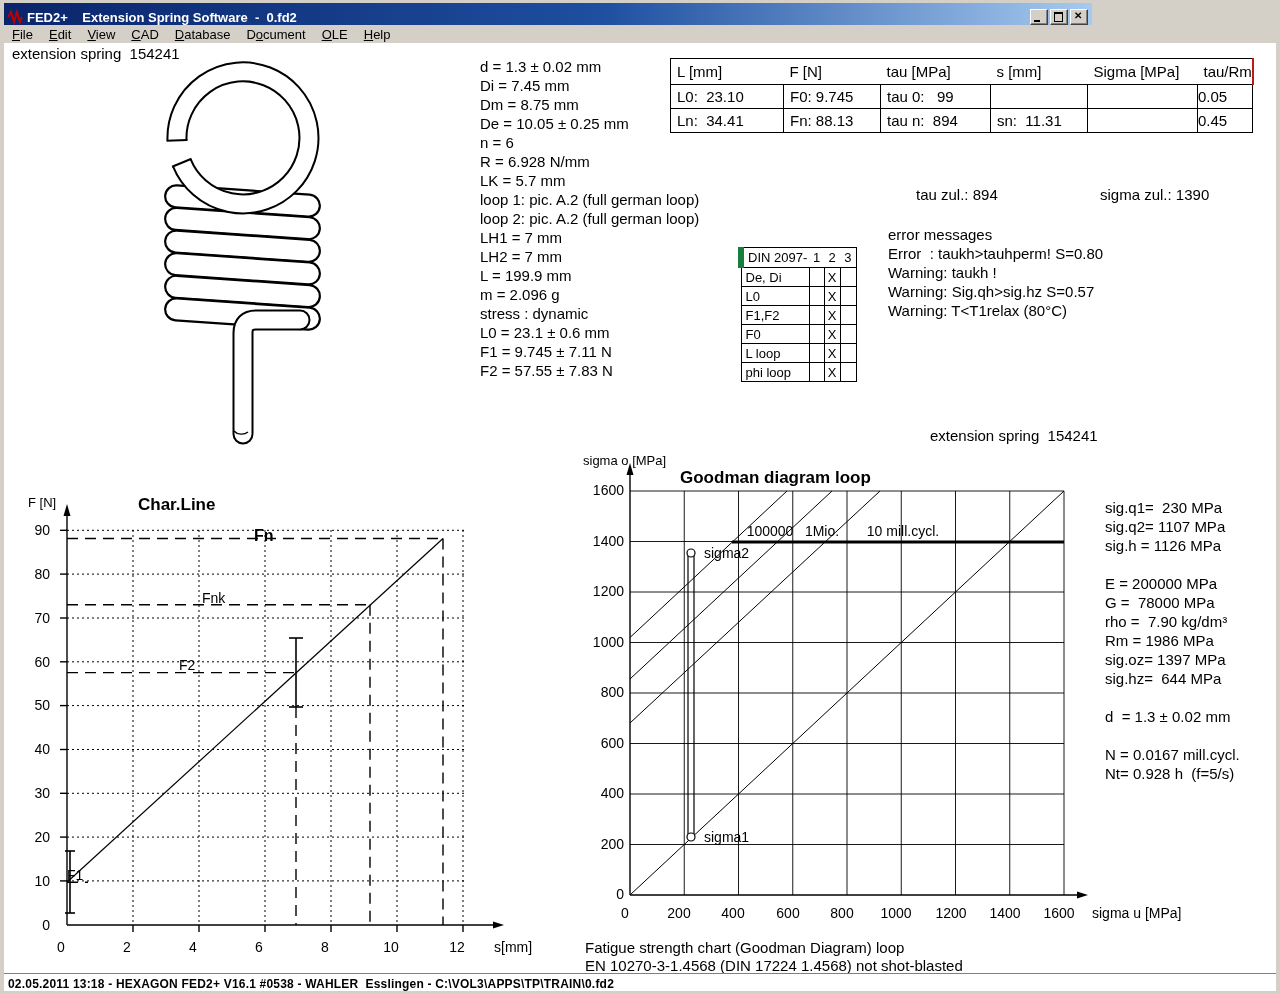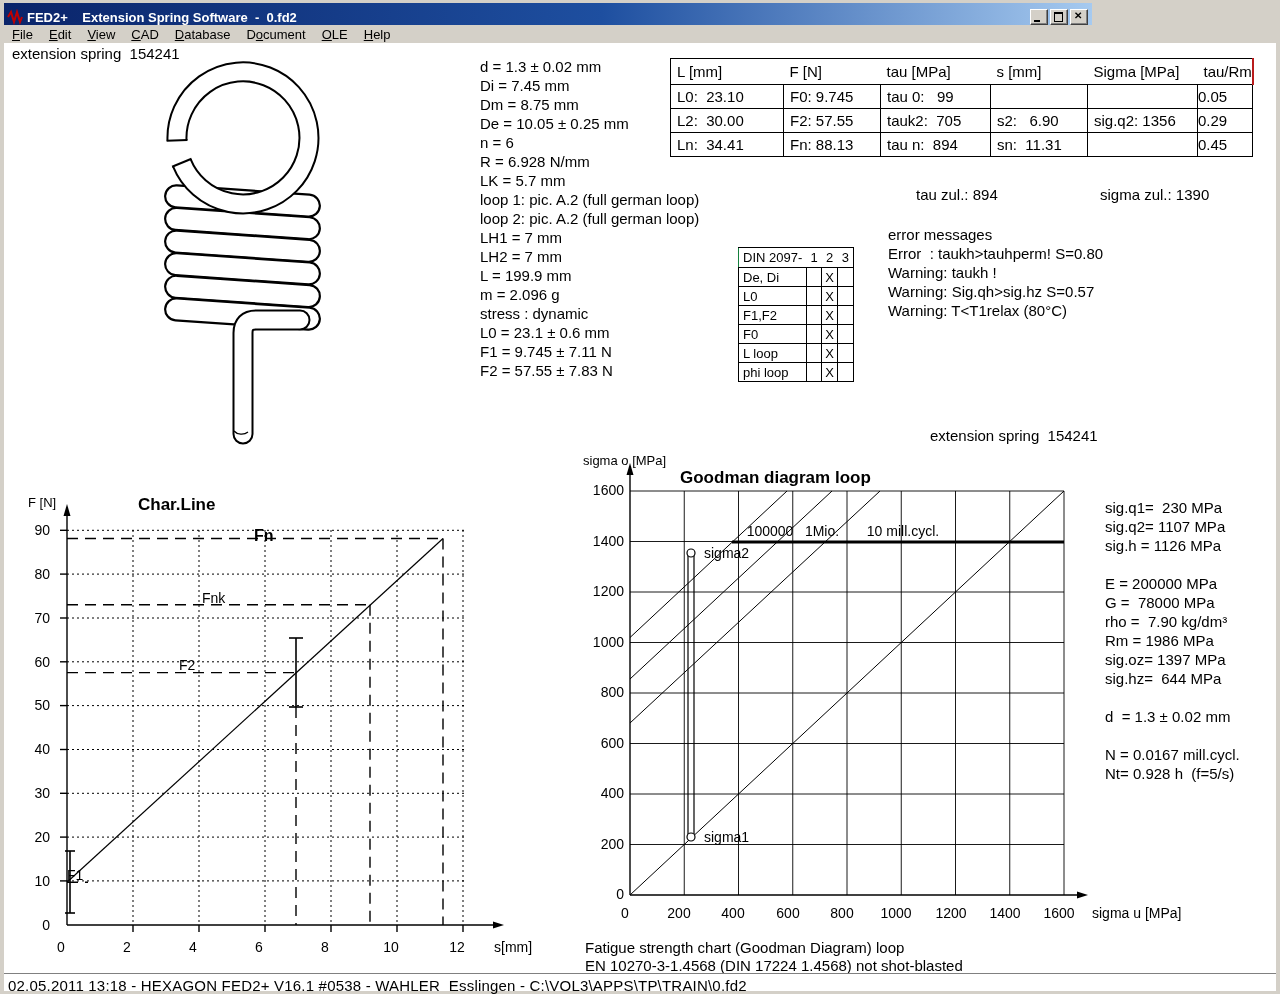--- a/index.html
+++ b/index.html
@@ -24,21 +24,21 @@
   #btn-close::after{content:"\2715";position:absolute;left:3px;top:0px;font-size:10px;font-weight:bold;color:#000}
 
   #menubar{left:4px;top:25px;width:1272px;height:18px;background:#D4D0C8;
     display:flex;align-items:center;font-size:13px}
   .menu-item{padding:16px 8px;white-space:pre}
   .accel{text-decoration:underline}
 
   #content-bg{left:4px;top:43px;width:1272px;height:930px;background:#fff}
   #status-divider{left:4px;top:973px;width:1272px;height:1px;background:#808080}
   #statusbar{left:4px;top:974px;width:1272px;height:17px;background:#fff}
-  #status-text{left:8px;top:977px;font-size:15px;font-weight:normal;letter-spacing:.2px}
+  #status-text{left:8px;top:977px;font-size:12px;font-weight:bold;letter-spacing:.2px}
 
   
   .t15{font-size:15px}
   .tline{height:19px;font-size:15px;white-space:pre}
   #page-heading{left:12px;top:45px;font-size:15px}
   #params{left:480px;top:58px}
   #tau-zul{left:916px;top:186px}
   #sigma-zul{left:1100px;top:186px}
   #errors{left:888px;top:226px}
   #goodman-heading{left:930px;top:427px;font-size:15px}
@@ -53,21 +53,21 @@
   #results-table th:last-child{border-right:2px solid #b91c1c}
   #results-table td{height:23px}
   #results-table .ctr{padding:0}
   #results-table{border:1px solid #000}
 
   
   #din-table{left:738px;top:247px;border-collapse:collapse;table-layout:fixed}
   #din-table td,#din-table th{border:1px solid #000;font-size:13px;font-weight:normal;
      padding:0 0 0 4px;text-align:left;white-space:pre;height:18px;overflow:hidden}
   #din-table th{border-left:none;border-right:none;height:19px}
-  #din-table th:first-child{border-left:1px solid #15803d}
+  #din-table th:first-child{border-left:6px solid #15803d}
   #din-table th:last-child{border-right:1px solid #000}
   #din-table .ctr{text-align:center;padding:0}
 
   svg text{font-family:"Liberation Sans",sans-serif;font-size:14px;fill:#000}
   svg .small{font-size:13px}
   svg .big{font-size:17px;font-weight:bold}
   svg .lbl{font-size:14px}
   svg .fn{font-size:16px;font-weight:bold}
   svg .cap{font-size:15px}
 </style>
@@ -164,28 +164,20 @@
   </tr>
   <tr>
     <td>L0:  23.10</td>
     <td>F0: 9.745</td>
     <td>tau 0:   99</td>
     <td></td>
     <td></td>
     <td class="ctr">0.05</td>
   </tr>
   <tr>
-    <td>L2:  30.00</td>
-    <td>F2: 57.55</td>
-    <td>tauk2:  705</td>
-    <td>s2:   6.90</td>
-    <td>sig.q2: 1356</td>
-    <td class="ctr">0.29</td>
-  </tr>
-  <tr>
     <td>Ln:  34.41</td>
     <td>Fn: 88.13</td>
     <td>tau n:  894</td>
     <td>sn:  11.31</td>
     <td></td>
     <td class="ctr">0.45</td>
   </tr>
 </tbody>
   </table>
 

